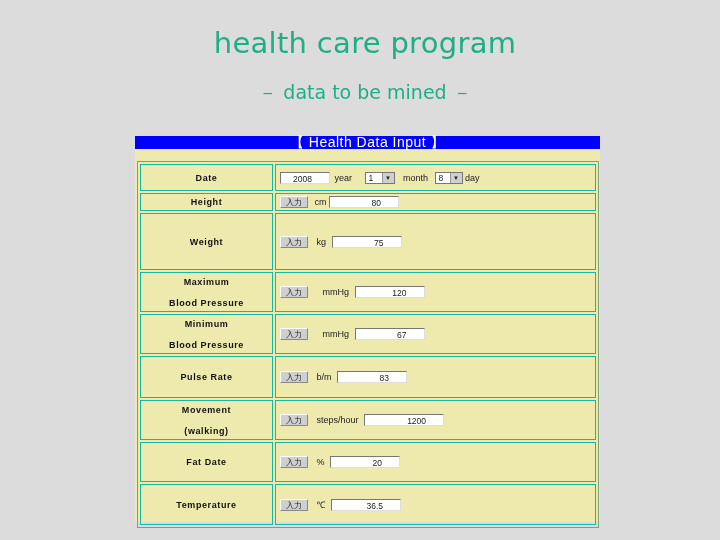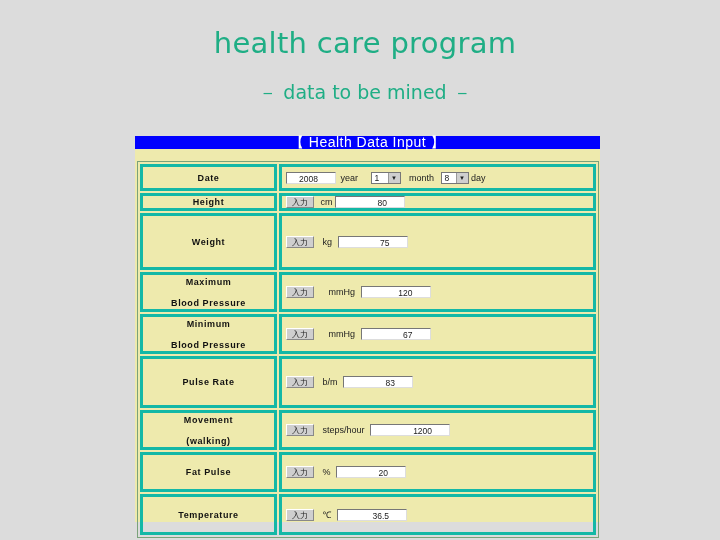--- a/index.html
+++ b/index.html
@@ -30,21 +30,21 @@
     font-size: 14px; line-height: 13px; text-align: center;
     letter-spacing: 0.5px;
     font-family: "Liberation Sans", sans-serif;
   }
   table.form {
     position: absolute; left: 2px; top: 25px;
     width: 462px; border-collapse: separate; border-spacing: 2px;
     border: 1px solid #7aa27a;
   }
   table.form td {
-    border: 3px solid #14b8a6;
+    border: 1px solid #14b8a6;
     padding: 0;
     font-family: "Liberation Sans", sans-serif;
     font-size: 9px; color: #111;
   }
   td.label {
     width: 131px; text-align: center; font-weight: bold; letter-spacing: 0.6px;
   }
   td.label .l2 { display: block; margin-top: 11px; text-align: center; }
   td.value { padding-left: 4px !important; }
   .btn {
@@ -135,21 +135,21 @@
         <span>Minimum</span>
         <span class="l2">Blood Pressure</span>
       </td>
       <td class="value">
         <span class="btn">入力</span>
         <span class="unit" style="margin-left:12px">mmHg</span>
         <span class="inp" style="width:70px">67</span>
       </td>
     </tr>
 
-    <tr style="height:52px">
+    <tr style="height:42px">
       <td class="label"><span>Pulse Rate</span></td>
       <td class="value">
         <span class="btn">入力</span>
         <span class="unit">b/m</span>
         <span class="inp" style="width:70px">83</span>
       </td>
     </tr>
 
     <tr style="height:40px">
       <td class="label">
@@ -157,21 +157,21 @@
         <span class="l2">(walking)</span>
       </td>
       <td class="value">
         <span class="btn">入力</span>
         <span class="unit">steps/hour</span>
         <span class="inp" style="width:80px">1200</span>
       </td>
     </tr>
 
     <tr style="height:40px">
-      <td class="label"><span>Fat Pulse</span></td>
+      <td class="label"><span>Fat Date</span></td>
       <td class="value">
         <span class="btn">入力</span>
         <span class="unit">%</span>
         <span class="inp" style="width:70px">20</span>
       </td>
     </tr>
 
     <tr style="height:41px">
       <td class="label"><span>Temperature</span></td>
       <td class="value">

